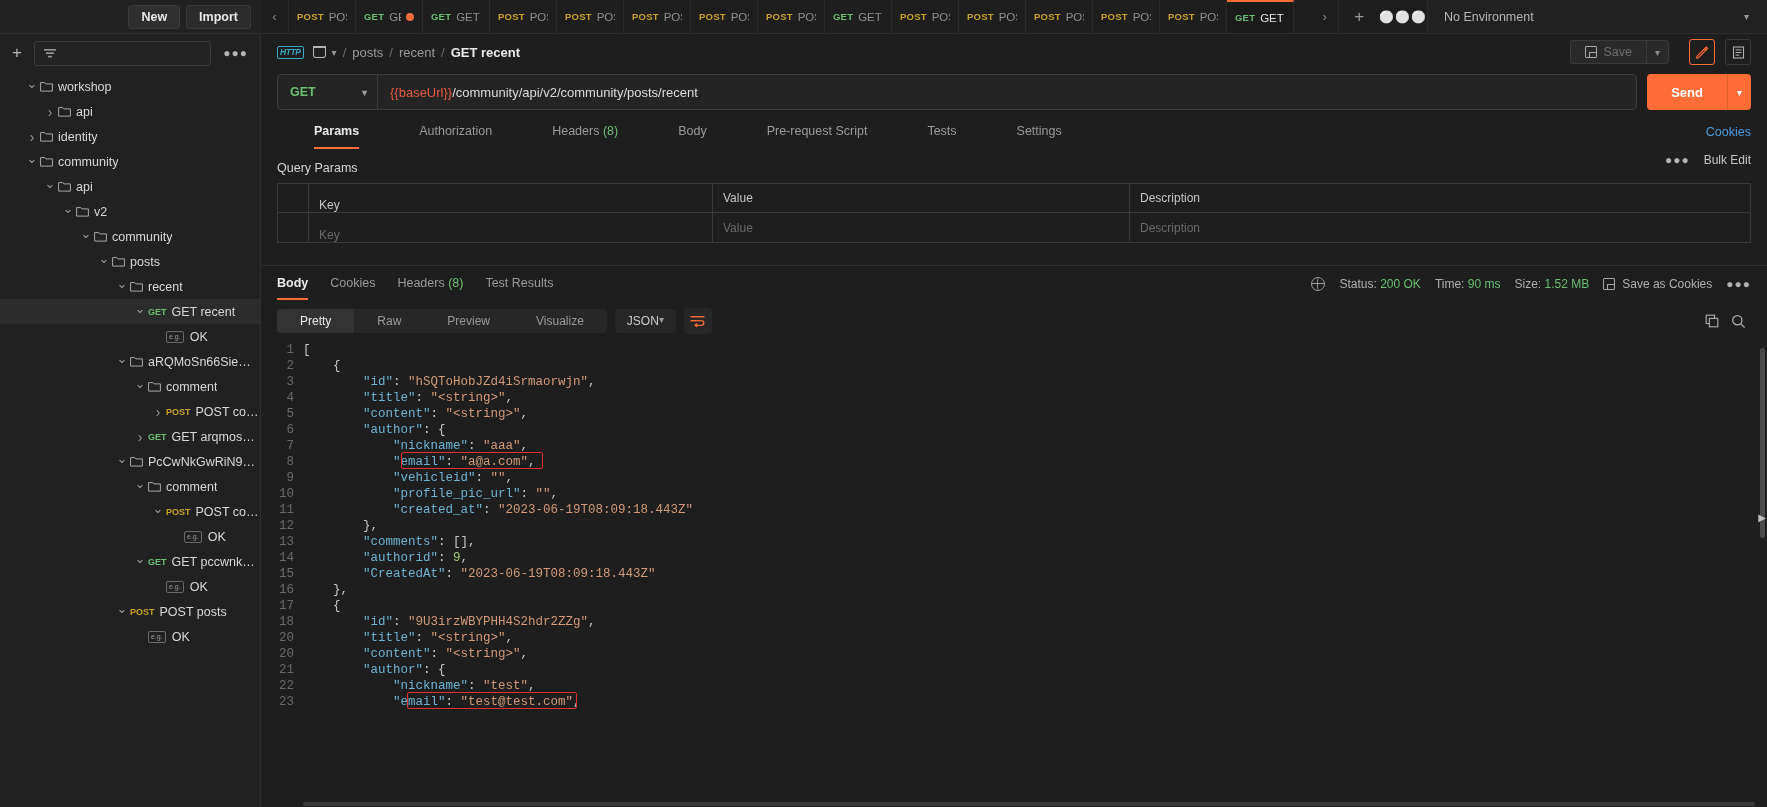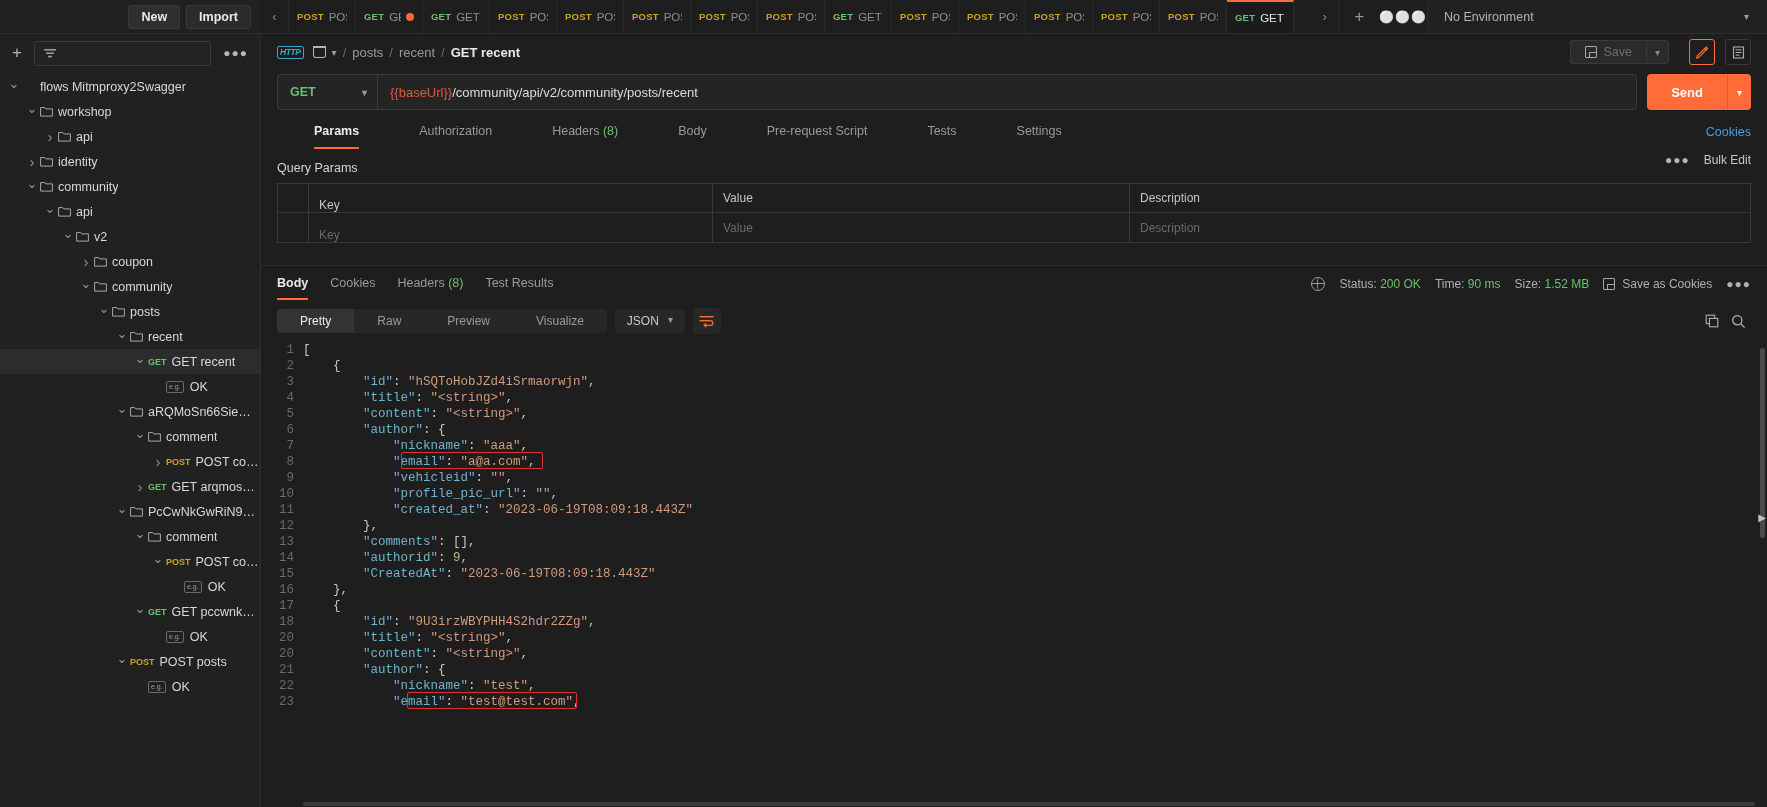--- a/index.html
+++ b/index.html
@@ -259,21 +259,21 @@
   }
   .rdots { color: #b0b0b0; font-size: 12px; letter-spacing: 1px; cursor: pointer; }
 
   .viewbar { display: flex; align-items: center; gap: 0; padding: 8px 16px 6px; }
   .seg { display: flex; background: #272727; border-radius: 4px; overflow: hidden; }
   .seg div {
     font-size: 12px; color: #9a9a9a; padding: 5px 23px; cursor: pointer; white-space: nowrap;
   }
   .seg div.on { background: #333333; color: #ececec; }
   .fmtsel {
-    display: flex; align-items: flex-start; gap: 9px; margin-left: 8px;
+    display: flex; align-items: flex-start; margin-left: 8px;
     background: #272727; border-radius: 4px; padding: 5px 12px;
     font-size: 12px; color: #ccc; cursor: pointer;
   }
   .wrapbtn {
     margin-left: 8px; width: 28px; height: 26px; background: #272727;
     border-radius: 4px; display: flex; align-items: center; justify-content: center;
     color: #ff6c37; font-size: 13px; cursor: pointer;
   }
   .viewbar .spacer { flex: 1 1 auto; }
   .vb-icon { width: 26px; height: 26px; display:flex; align-items:center; justify-content:center; color:#b0b0b0; cursor:pointer; }
@@ -400,25 +400,20 @@
         <div class="sb-filter">
           <svg width="14" height="12" viewBox="0 0 14 12">
             <rect x="1" y="2" width="12" height="1.6" fill="#9a9a9a"></rect>
             <rect x="3" y="5.4" width="8" height="1.6" fill="#9a9a9a"></rect>
             <rect x="5" y="8.8" width="4" height="1.6" fill="#9a9a9a"></rect>
           </svg>
         </div>
         <div class="sb-dots">●●●</div>
       </div>
       <div class="tree" id="tree-host">
-          <div class="row" style="padding-left: 6px;">
-            <span class="arrow down"></span>
-            <span class="ficon"></span>
-            <span class="txt">flows Mitmproxy2Swagger</span>
-          </div>
           <div class="row" style="padding-left: 24px;">
             <span class="arrow down"></span>
             <span class="ficon">
               <svg width="13" height="11" viewBox="0 0 13 11">
                 <path d="M0.6 1.6 h4.2 l1.1 1.3 h6.5 v7.2 h-11.8 z" fill="none" stroke="#a8a8a8" stroke-width="1"></path>
               </svg>
             </span>
             <span class="txt">workshop</span>
           </div>
           <div class="row" style="padding-left: 42px;">
@@ -458,29 +453,20 @@
             <span class="txt">api</span>
           </div>
           <div class="row" style="padding-left: 60px;">
             <span class="arrow down"></span>
             <span class="ficon">
               <svg width="13" height="11" viewBox="0 0 13 11">
                 <path d="M0.6 1.6 h4.2 l1.1 1.3 h6.5 v7.2 h-11.8 z" fill="none" stroke="#a8a8a8" stroke-width="1"></path>
               </svg>
             </span>
             <span class="txt">v2</span>
-          </div>
-          <div class="row" style="padding-left: 78px;">
-            <span class="arrow right"></span>
-            <span class="ficon">
-              <svg width="13" height="11" viewBox="0 0 13 11">
-                <path d="M0.6 1.6 h4.2 l1.1 1.3 h6.5 v7.2 h-11.8 z" fill="none" stroke="#a8a8a8" stroke-width="1"></path>
-              </svg>
-            </span>
-            <span class="txt">coupon</span>
           </div>
           <div class="row" style="padding-left: 78px;">
             <span class="arrow down"></span>
             <span class="ficon">
               <svg width="13" height="11" viewBox="0 0 13 11">
                 <path d="M0.6 1.6 h4.2 l1.1 1.3 h6.5 v7.2 h-11.8 z" fill="none" stroke="#a8a8a8" stroke-width="1"></path>
               </svg>
             </span>
             <span class="txt">community</span>
           </div>

